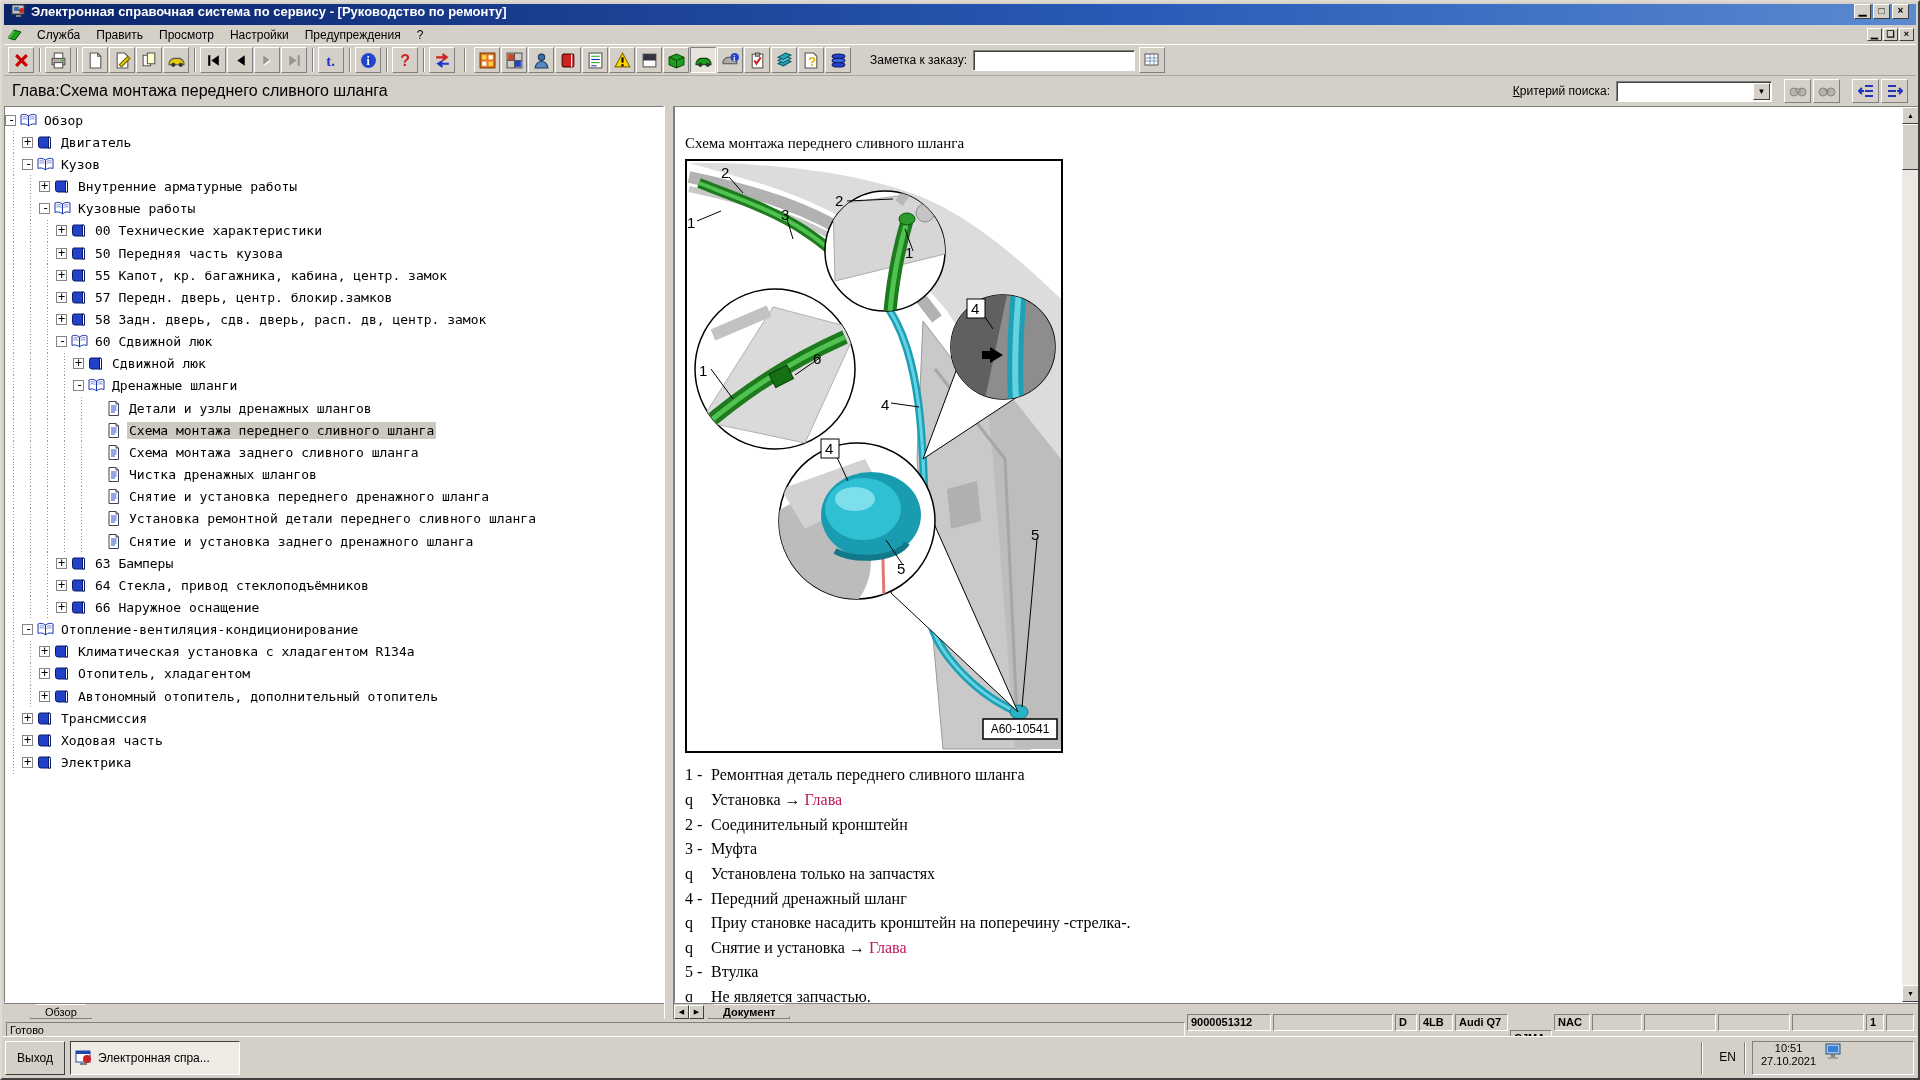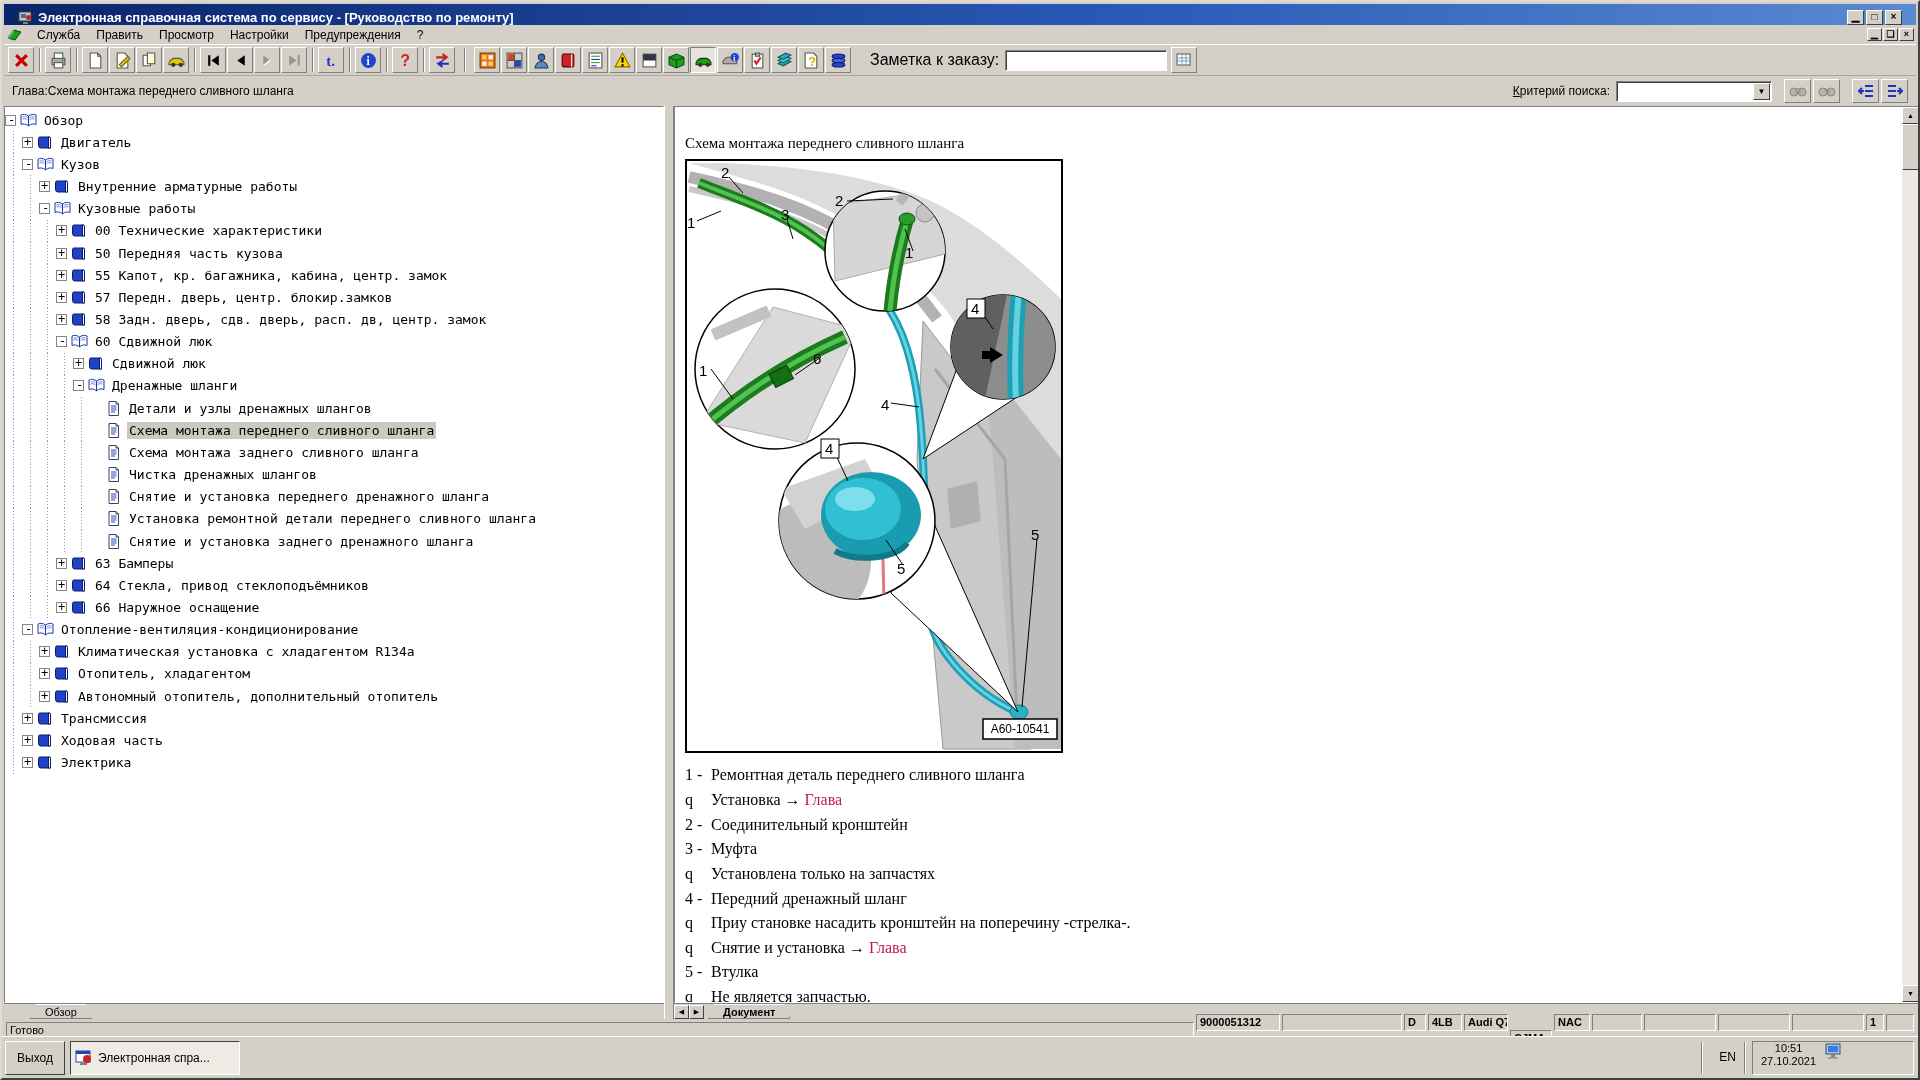--- a/index.html
+++ b/index.html
@@ -5,21 +5,21 @@
   * { margin:0; padding:0; box-sizing:border-box; }
   html,body { background:#808080; }
   #screen {
     position:relative; width:1920px; height:1080px; overflow:hidden;
     background:#d4d0c8; font-family:"Liberation Sans",sans-serif; font-size:12px; color:#000;
     border:2px solid; border-color:#dfdbd3 #404040 #404040 #dfdbd3;
   }
   
   .titlebar { position:absolute; left:2px; top:2px; right:2px; height:21px;
     background:linear-gradient(90deg,#0a246a,#2a5bb8 60%,#5a8ad0);
-    display:flex; align-items:flex-end; padding:0 14px; }
+    display:flex; align-items:flex-start; padding:0 7px; }
   .titlebar .ttext { color:#fff; font-weight:bold; font-size:13px; margin-left:5px; flex:1;
     white-space:nowrap; overflow:hidden; }
   .winbtn { width:17px; height:15px; margin-left:2px; background:#d4d0c8;
     border:1px solid; border-color:#fff #404040 #404040 #fff;
     font-size:10px; line-height:12px; text-align:center; font-weight:bold; color:#000; }
   
   .menubar { position:absolute; left:2px; top:23px; right:2px; height:19px;
     display:flex; align-items:center; padding:0 2px; }
   .menuitem { padding:2px 8px; font-size:12px; cursor:default; }
   .mdibtns { margin-left:auto; display:flex; }
@@ -29,29 +29,29 @@
   
   .toolbar { position:absolute; left:2px; top:42px; right:2px; height:31px;
     display:flex; align-items:center; padding:0 4px;
     border-top:1px solid #fff; }
   .tbtn { width:26px; height:26px; background:#d4d0c8; margin-right:1px;
     border:1px solid; border-color:#fff #808080 #808080 #fff;
     display:flex; align-items:center; justify-content:center; }
   .tbtn.active { border-color:#808080 #fff #fff #808080; background:#e6e3dc; }
   .tsep { width:2px; height:24px; margin:0 4px;
     border-left:1px solid #808080; border-right:1px solid #fff; }
-  .notelabel { margin:0 6px 0 18px; font-size:16px; }
+  .notelabel { margin:0 6px 0 18px; font-size:12px; }
   .noteinput { width:162px; height:21px; background:#fff;
     border:1px solid; border-color:#808080 #fff #fff #808080;
     box-shadow:inset 1px 1px 0 #404040; font-size:12px; padding:0 3px;
     font-family:"Liberation Sans",sans-serif; }
   
   .pathbar { position:absolute; left:2px; top:73px; right:2px; height:31px;
     display:flex; align-items:center; padding:0 8px; border-top:1px solid #aaa6a0; }
-  .chapter { font-size:12px; }
+  .chapter { font-size:16px; }
   .searchzone { margin-left:auto; display:flex; align-items:center; }
   .searchlabel { margin-right:6px; }
   .searchlabel u { text-decoration:underline; }
   .combo { width:156px; height:21px; background:#fff; display:flex;
     border:1px solid; border-color:#808080 #fff #fff #808080;
     box-shadow:inset 1px 1px 0 #404040; }
   .combo .cval { flex:1; font-size:12px; padding:1px 3px; }
   .combo .carrow { width:17px; height:17px; margin:1px; background:#d4d0c8;
     border:1px solid; border-color:#fff #404040 #404040 #fff;
     font-size:8px; text-align:center; line-height:15px; }
@@ -1073,21 +1073,21 @@
     <div class="sheettab b" style="margin-left:4px;">Документ</div>
   </div>
 
   <div class="statusbar">
     <div class="scell grow">Готово</div>
     <div id="status-cells" style="display:flex;gap:2px;">
         <div class="scell" style="width: 84px;">9000051312</div>
         <div class="scell" style="width: 120px;"></div>
         <div class="scell" style="width: 22px;">D</div>
         <div class="scell" style="width: 34px;">4LB</div>
-        <div class="scell" style="width: 44px;">Audi Q7</div>
+        <div class="scell" style="width: 53px;">Audi Q7</div>
         <div class="scell" style="width: 42px; margin-top: 16px;">CJMA</div>
         <div class="scell" style="width: 36px;">NAC</div>
         <div class="scell" style="width: 50px;"></div>
         <div class="scell" style="width: 72px;"></div>
         <div class="scell" style="width: 72px;"></div>
         <div class="scell" style="width: 72px;"></div>
         <div class="scell" style="width: 18px;">1</div>
         <div class="scell" style="width: 28px;"></div>
       </div>
   </div>

